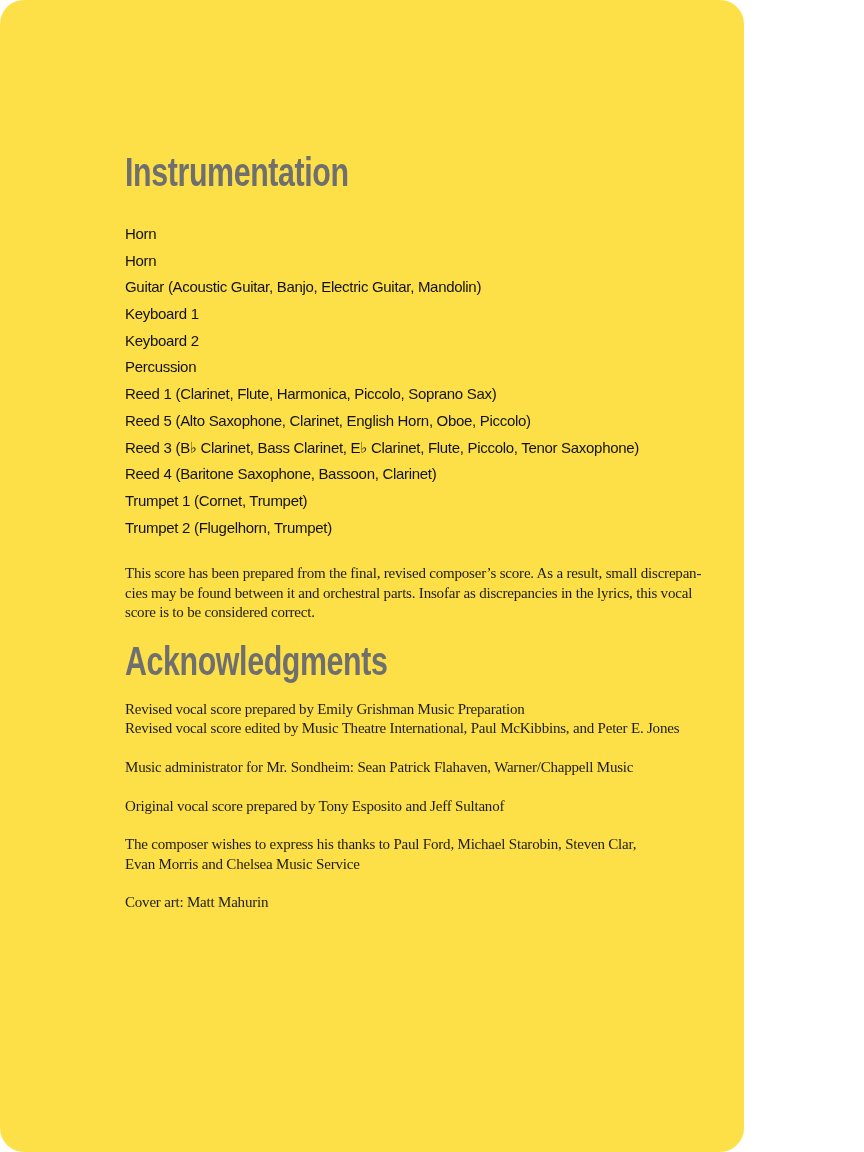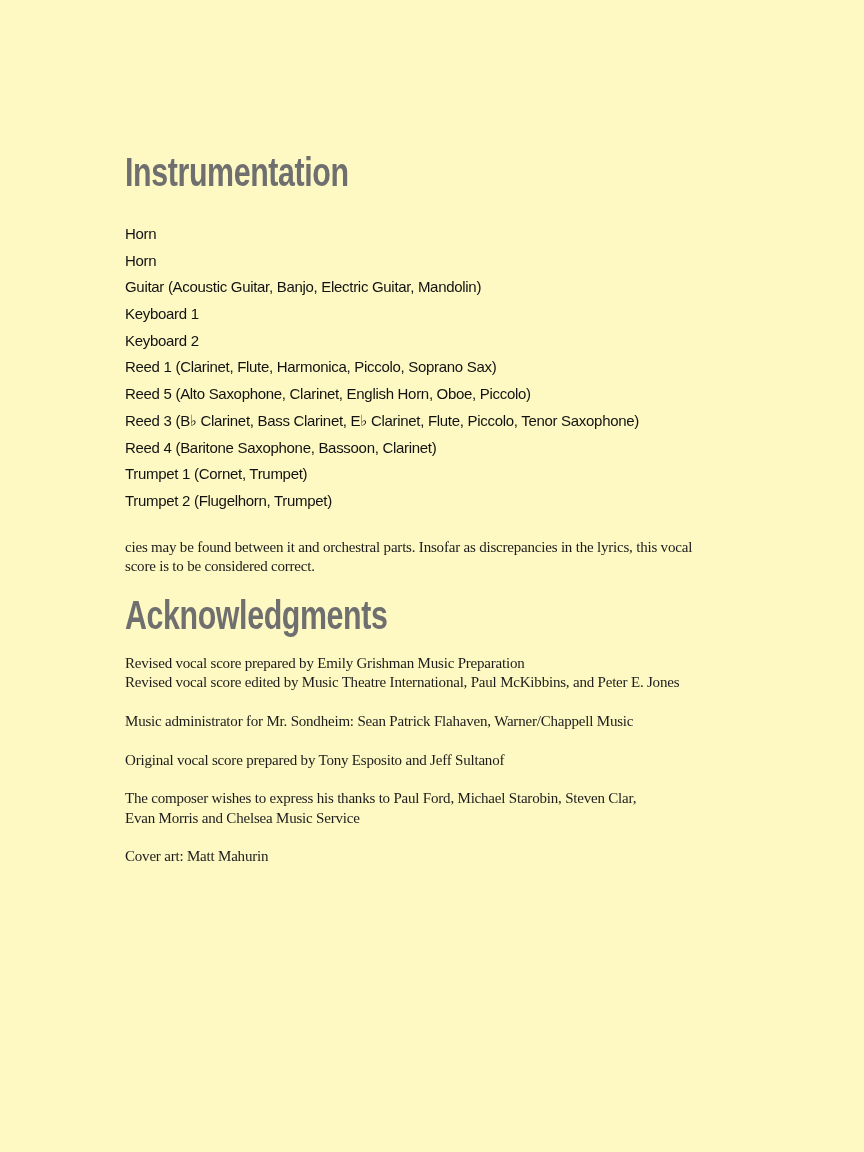--- a/index.html
+++ b/index.html
@@ -1,22 +1,23 @@
 <!DOCTYPE html>
 <html><head>
 <meta charset="utf-8">
 <style>
   * { box-sizing: border-box; }
   html, body { margin: 0; padding: 0; background: #ffffff; }
   .page {
     position: relative;
-    width: 864px;
+    width: 744px;
     height: 1152px;
-    background: #fef9c3;
+    background: #fde047;
     overflow: hidden;
+    border-radius: 24px;
   }
   .content {
     padding: 152px 100px 0 125px;
   }
   .display-heading {
     margin: 0;
     height: 41px;
     line-height: 41px;
     font-family: "Liberation Sans", "DejaVu Sans", sans-serif;
     font-weight: bold;
@@ -70,29 +71,31 @@
 
     <section>
       <h1 class="display-heading heading-instrumentation"><span class="condensed">Instrumentation</span></h1>
 
       <div class="instrument-list">
           <div class="instrument-line">Horn</div>
           <div class="instrument-line">Horn</div>
           <div class="instrument-line">Guitar (Acoustic Guitar, Banjo, Electric Guitar, Mandolin)</div>
           <div class="instrument-line">Keyboard 1</div>
           <div class="instrument-line">Keyboard 2</div>
+          <div class="instrument-line">Percussion</div>
           <div class="instrument-line">Reed 1 (Clarinet, Flute, Harmonica, Piccolo, Soprano Sax)</div>
           <div class="instrument-line">Reed 5 (Alto Saxophone, Clarinet, English Horn, Oboe, Piccolo)</div>
           <div class="instrument-line">Reed 3 (B♭ Clarinet, Bass Clarinet, E♭ Clarinet, Flute, Piccolo, Tenor Saxophone)</div>
           <div class="instrument-line">Reed 4 (Baritone Saxophone, Bassoon, Clarinet)</div>
           <div class="instrument-line">Trumpet 1 (Cornet, Trumpet)</div>
           <div class="instrument-line">Trumpet 2 (Flugelhorn, Trumpet)</div>
         </div>
 
       <div class="score-note">
+          <div class="serif-line">This score has been prepared from the final, revised composer’s score. As a result, small discrepan-</div>
           <div class="serif-line">cies may be found between it and orchestral parts. Insofar as discrepancies in the lyrics, this vocal</div>
           <div class="serif-line">score is to be considered correct.</div>
         </div>
     </section>
 
     <section>
       <h1 class="display-heading heading-acknowledgments"><span class="condensed">Acknowledgments</span></h1>
 
       <div class="ack-list">
           <div class="serif-line">Revised vocal score prepared by Emily Grishman Music Preparation</div>

